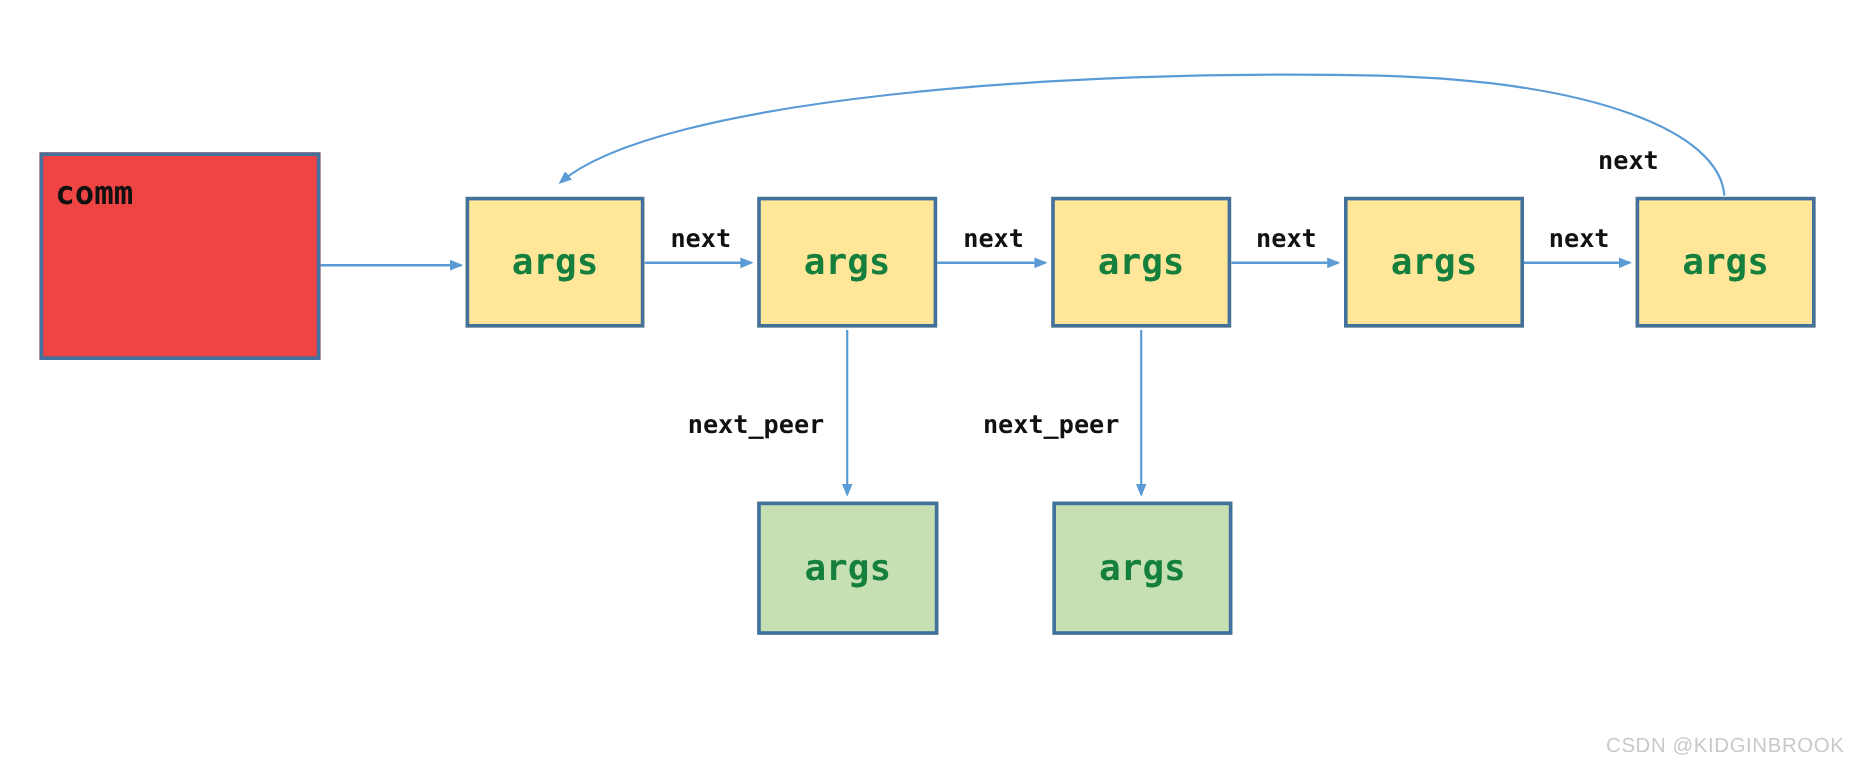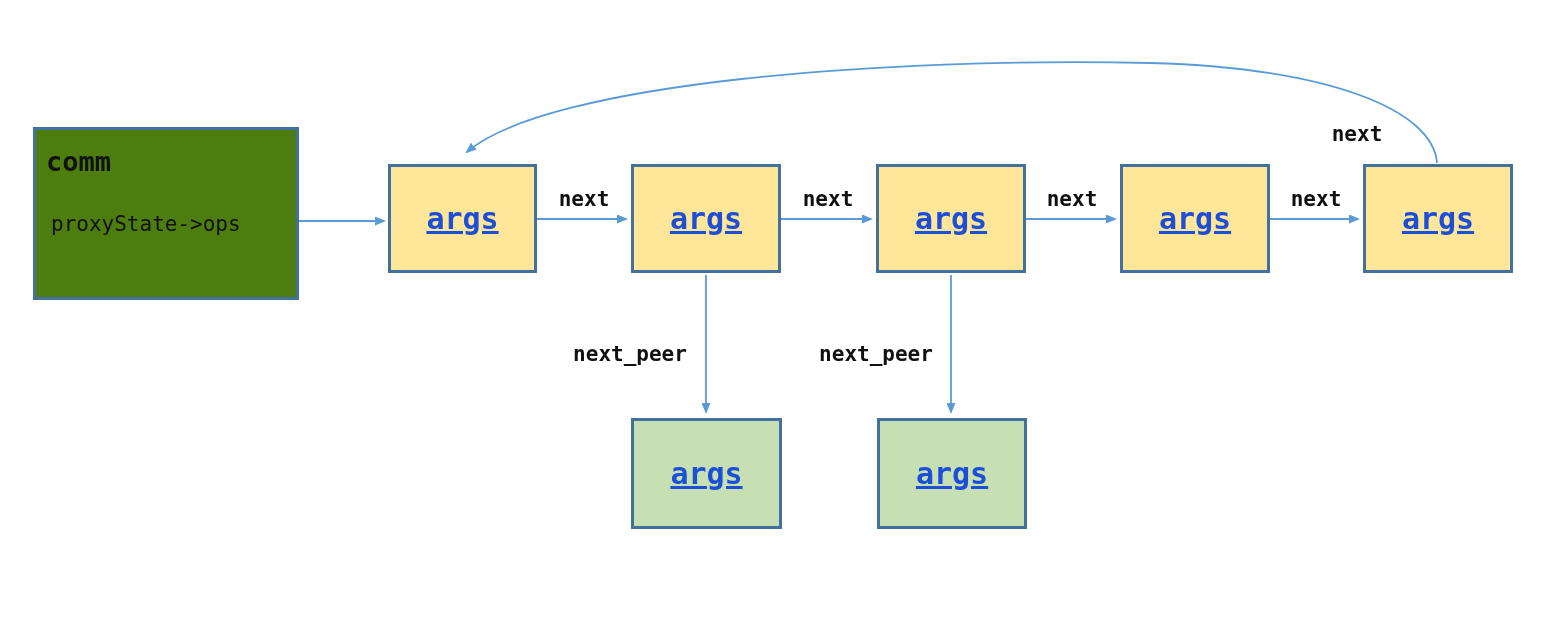--- a/index.html
+++ b/index.html
@@ -20,30 +20,29 @@
     position: absolute;
     box-sizing: border-box;
     border: 3px solid #41719C;
     display: flex;
     align-items: center;
     justify-content: center;
   }
   .node .node-label {
     font-weight: bold;
     font-size: 30px;
-    color: #1d4ed8;
+    color: #15803d;
     letter-spacing: 0px;
-    text-decoration: underline;
   }
   .yellow { background: #FFE699; }
   .green  { background: #C6E0B4; }
   .comm {
-    background: #4d7c0f;
+    background: #ef4444;
     left: 33px; top: 127px;
-    width: 266px; height: 173px;
+    width: 234px; height: 173px;
   }
   .comm-title {
     position: absolute;
     left: 10px; top: 16px;
     font-weight: bold;
     font-size: 27px;
     color: #111111;
   }
   .comm-field {
     position: absolute;
@@ -100,21 +99,20 @@
     <path d="M 781 219 L 871 219" stroke="#5B9BD5" stroke-width="2" fill="none" marker-end="url(#arrowhead)"></path>
     <path d="M 1026 219 L 1115 219" stroke="#5B9BD5" stroke-width="2" fill="none" marker-end="url(#arrowhead)"></path>
     <path d="M 1270 219 L 1358 219" stroke="#5B9BD5" stroke-width="2" fill="none" marker-end="url(#arrowhead)"></path>
     <path d="M 706 275 L 706 412" stroke="#5B9BD5" stroke-width="1.8" fill="none" marker-end="url(#arrowhead)"></path>
     <path d="M 951 275 L 951 412" stroke="#5B9BD5" stroke-width="1.8" fill="none" marker-end="url(#arrowhead)"></path>
     <path d="M 1437 163 C 1433 110 1330 68 1150 63 C 890 57 548 82 467 152" stroke="#5B9BD5" stroke-width="1.8" fill="none" marker-end="url(#arrowhead)"></path>
   </svg>
 
   <div class="node comm">
     <div class="comm-title">comm</div>
-    <div class="comm-field">proxyState-&gt;ops</div>
   </div>
 
   <div class="node yellow n1">
     <span class="node-label">args</span>
   </div>
   <div class="node yellow n2">
     <span class="node-label">args</span>
   </div>
   <div class="node yellow n3">
     <span class="node-label">args</span>
@@ -134,13 +132,14 @@
   </div>
 
   <div class="edge-label lnext1">next</div>
   <div class="edge-label lnext2">next</div>
   <div class="edge-label lnext3">next</div>
   <div class="edge-label lnext4">next</div>
   <div class="edge-label lloop">next</div>
   <div class="edge-label lpeer1">next_peer</div>
   <div class="edge-label lpeer2">next_peer</div>
 
+  <div class="watermark">CSDN @KIDGINBROOK</div>
 </div>
 
 </body></html>

